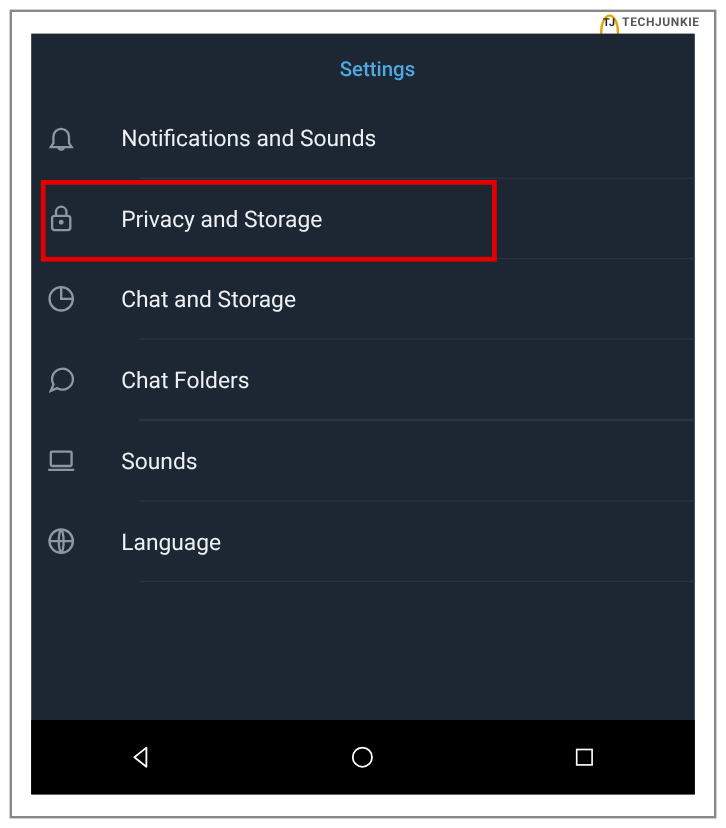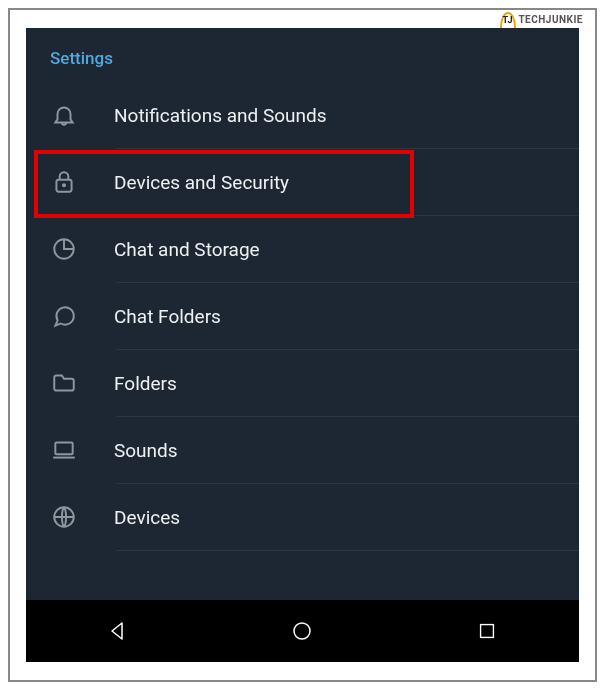--- a/index.html
+++ b/index.html
@@ -15,33 +15,34 @@
       top: 8px; left: 8px; right: 8px; bottom: 8px;
       border: 2px solid #888;
       background: #fff;
       overflow: hidden;
     }
     .screen {
       position: absolute;
       top: 18px; left: 16px; right: 16px; bottom: 18px;
       background: #1c2733;
       overflow: hidden;
+      text-align: center;
     }
     .header-label {
       color: #4fa8e0;
       font-size: 17px;
       font-weight: 500;
       padding: 20px 0 14px 24px;
     }
     .menu-list { list-style: none; }
     .menu-item {
       display: flex;
       align-items: center;
       height: 66px;
-      padding-left: 24px;
+      padding-left: 11px;
       cursor: pointer;
     }
     .menu-item .icon {
       width: 28px;
       height: 28px;
       display: flex;
       align-items: center;
       justify-content: center;
       flex-shrink: 0;
     }
@@ -126,21 +127,21 @@
       <li class="divider"></li>
 
       <li class="menu-item">
         <span class="icon">
           <svg viewBox="0 0 24 24" width="26" height="26">
               <rect x="5" y="10" width="14" height="11" rx="2"></rect>
               <path d="M8 10V7a4 4 0 118 0v3"></path>
               <circle cx="12" cy="15" r="1" fill="#8d97a0"></circle>
             </svg>
         </span>
-        <span class="label">Devices and Security</span>
+        <span class="label">Privacy and Storage</span>
       </li>
       <li class="divider"></li>
 
       <li class="menu-item">
         <span class="icon">
           <svg viewBox="0 0 24 24" width="26" height="26">
               <circle cx="12" cy="12" r="9"></circle>
               <path d="M12 3v9h9"></path>
             </svg>
         </span>
@@ -151,49 +152,41 @@
       <li class="menu-item">
         <span class="icon">
           <svg viewBox="0 0 24 24" width="26" height="26">
               <path d="M21 12a8 8 0 10-14.9 4L4 21l5-2.1A8 8 0 0021 12z"></path>
             </svg>
         </span>
         <span class="label">Chat Folders</span>
       </li>
       <li class="divider"></li>
 
-      <li class="menu-item">
-        <span class="icon">
-          <svg viewBox="0 0 24 24" width="26" height="26">
-              <path d="M3 7a2 2 0 012-2h5l2 3h7a2 2 0 012 2v7a2 2 0 01-2 2H5a2 2 0 01-2-2V7z"></path>
-            </svg>
-        </span>
-        <span class="label">Folders</span>
-      </li>
       <li class="divider"></li>
 
       <li class="menu-item">
         <span class="icon">
           <svg viewBox="0 0 24 24" width="26" height="26">
               <rect x="4" y="5" width="16" height="11" rx="1"></rect>
               <path d="M2 19h20"></path>
             </svg>
         </span>
         <span class="label">Sounds</span>
       </li>
       <li class="divider"></li>
 
       <li class="menu-item">
         <span class="icon">
           <svg viewBox="0 0 24 24" width="26" height="26">
               <circle cx="12" cy="12" r="9"></circle>
               <path d="M3 12h18M12 3c2.5 3 2.5 15 0 18M12 3c-2.5 3-2.5 15 0 18"></path>
             </svg>
         </span>
-        <span class="label">Devices</span>
+        <span class="label">Language</span>
       </li>
       <li class="divider"></li>
     </ul>
 
     <div class="highlight-box"></div>
   </div>
 
   <div class="navbar">
     <div class="nav-btn">
       <svg viewBox="0 0 24 24" width="24" height="24">

